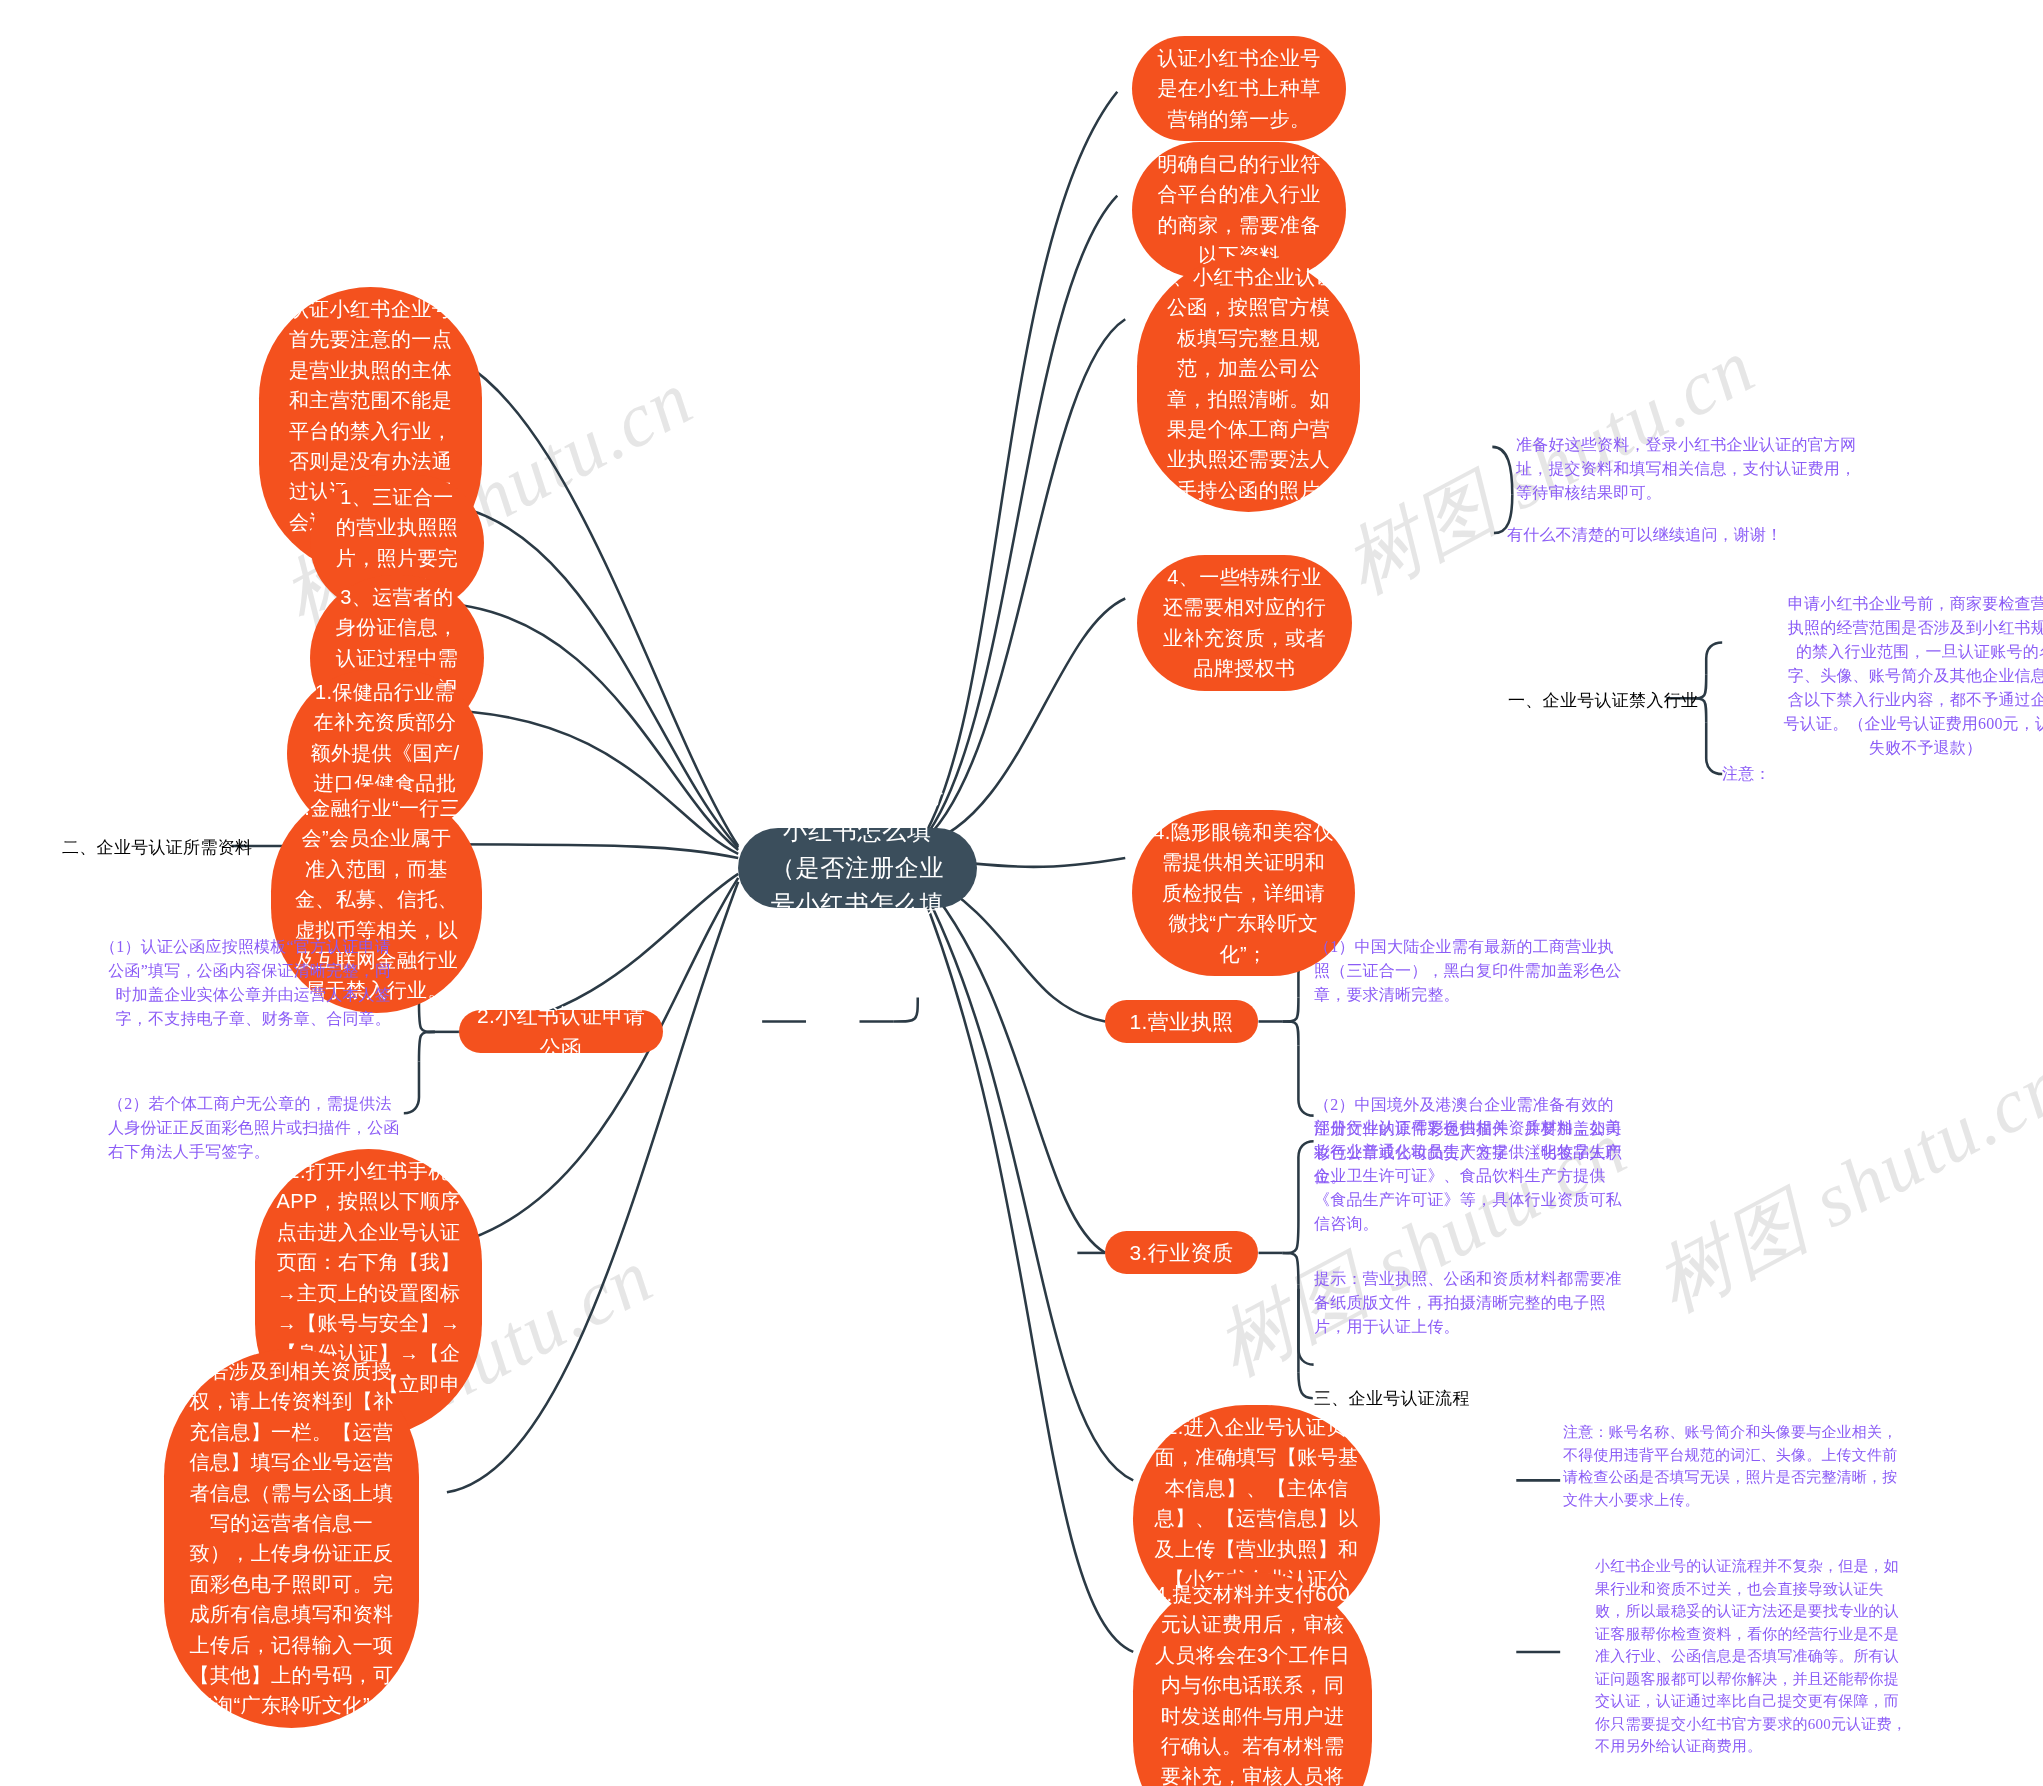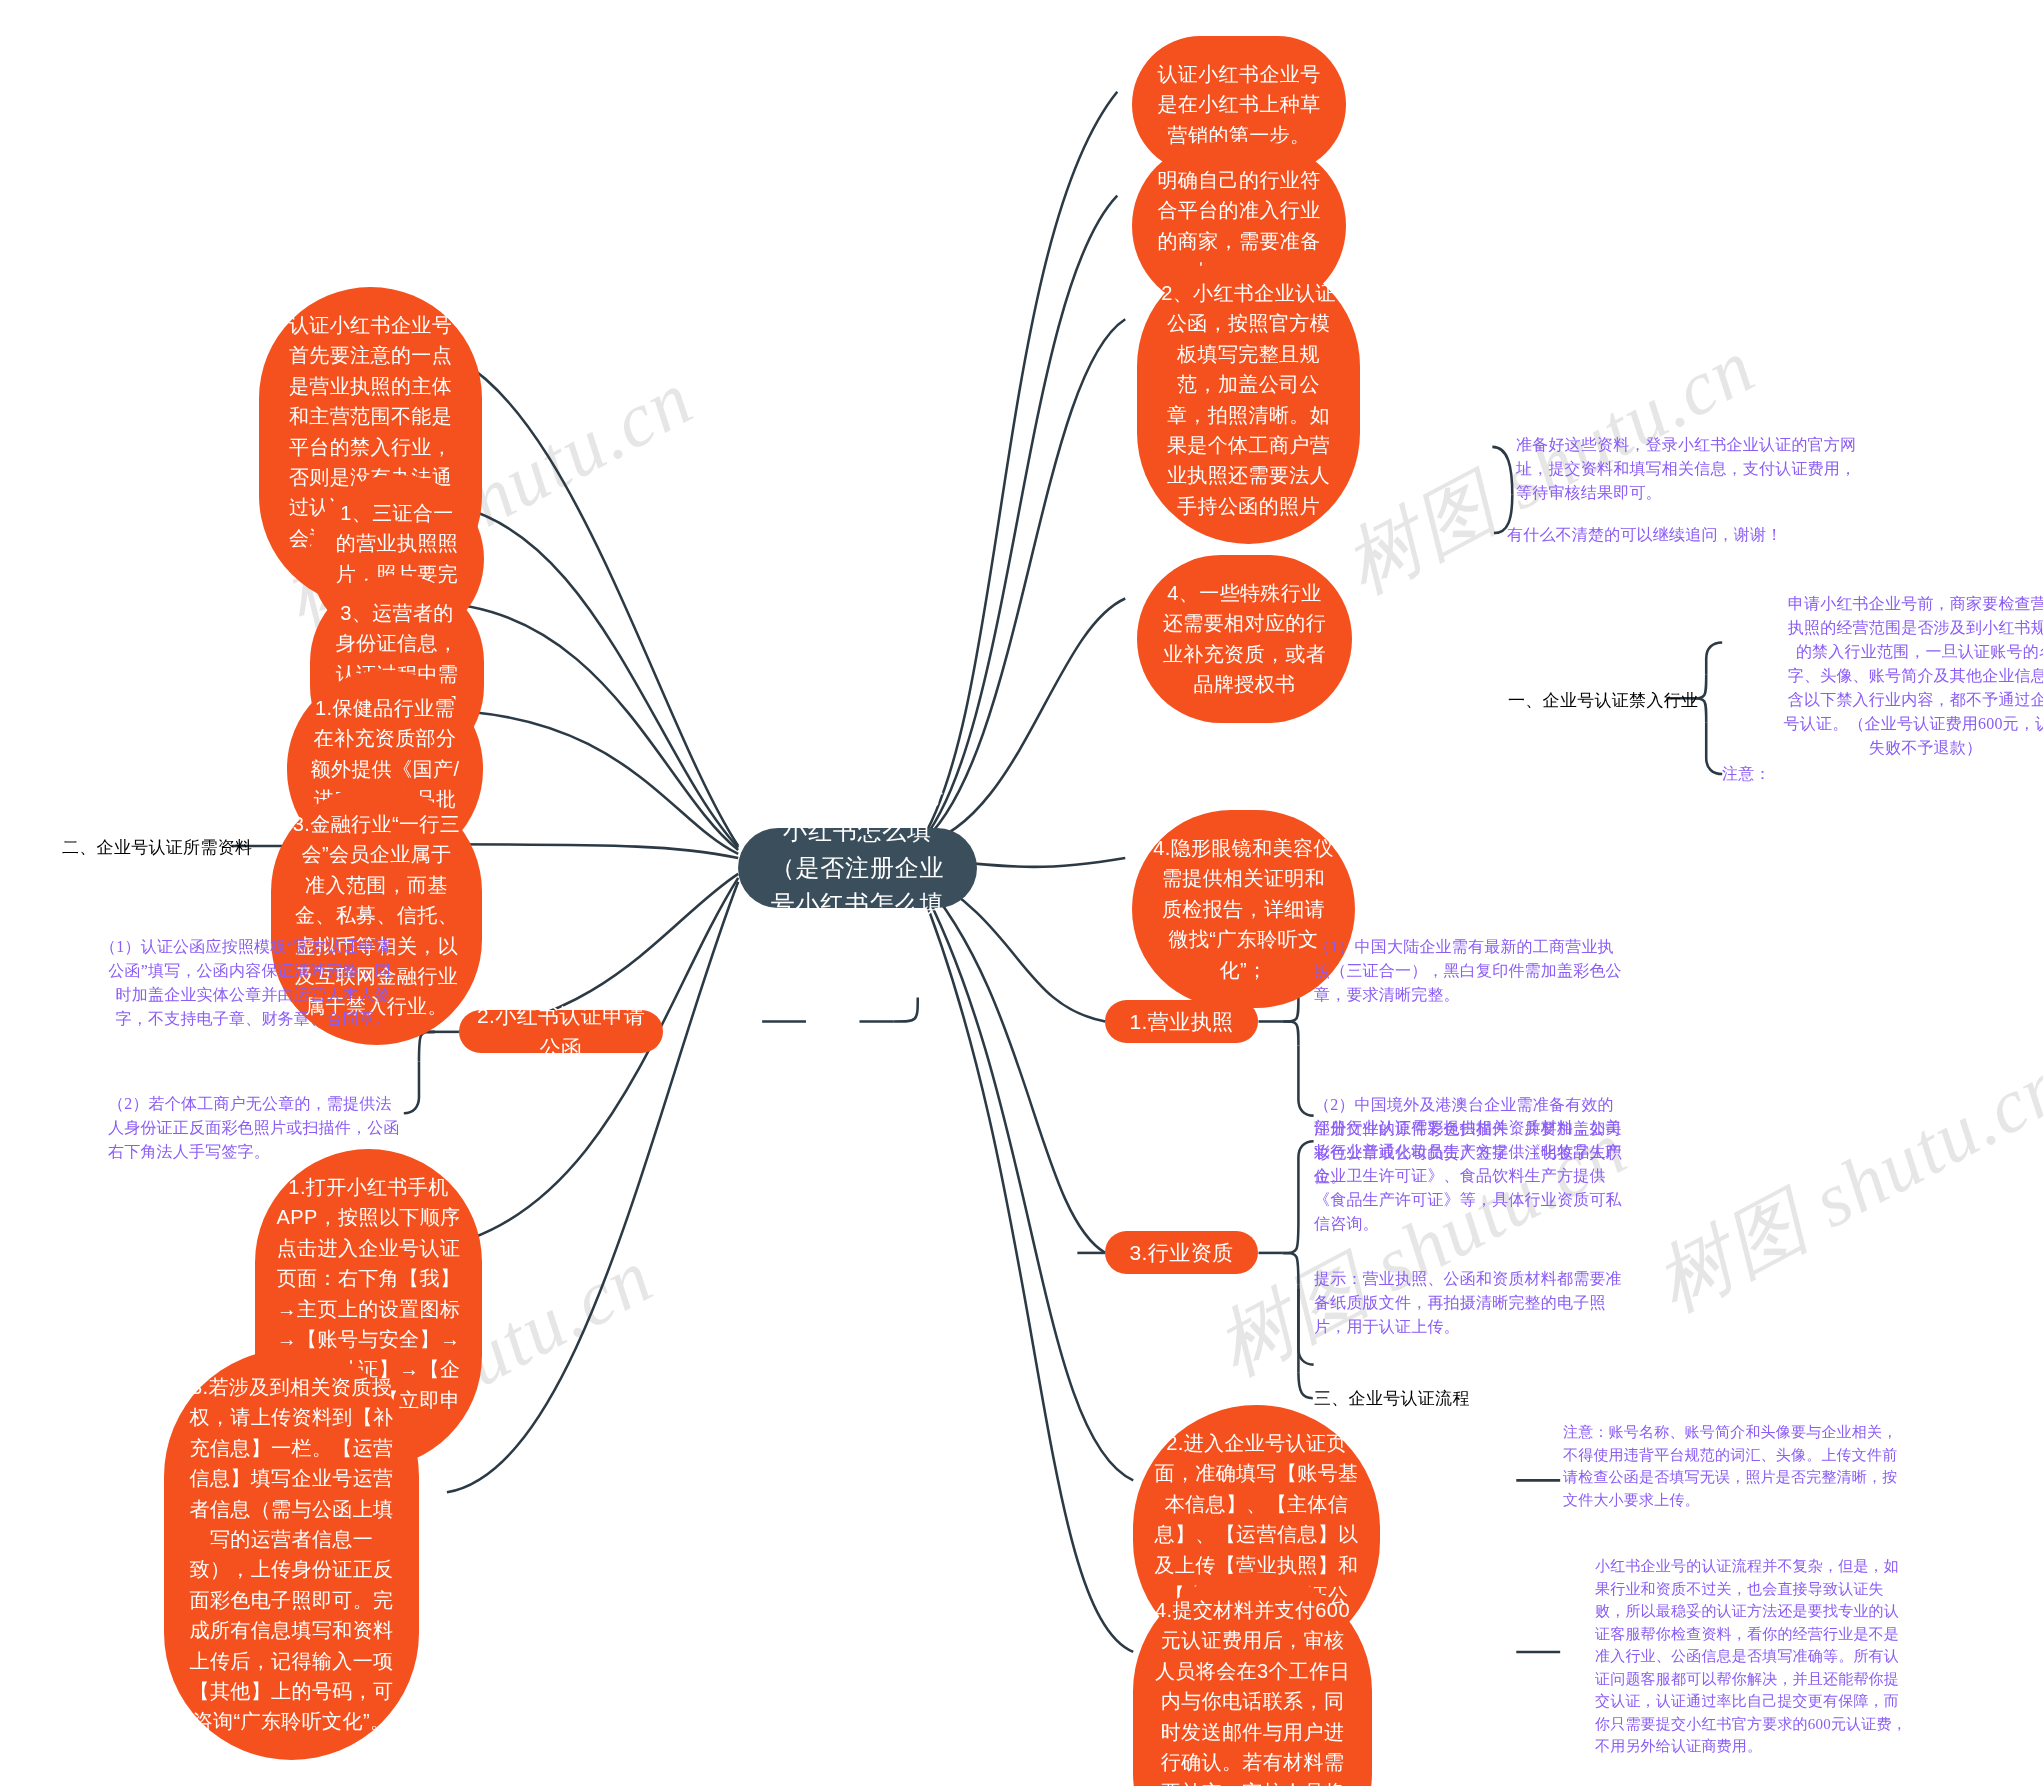--- a/index.html
+++ b/index.html
@@ -26,21 +26,21 @@
   .node{
     position:absolute;
     box-sizing:border-box;
     display:flex;
     align-items:center;
     justify-content:center;
     text-align:center;
     color:#ffffff;
     background:#f4511e;
     border-radius:797px;
-    padding:23px 21px;
+    padding:7px 21px;
     line-height:1.52;
     letter-spacing:0.4px;
     font-size:20px;
   }
   .node.center{
     background:#3b4e5c;
     color:#ffffff;
     font-size:24px;
     border-radius:48px;
     letter-spacing:0.8px;

